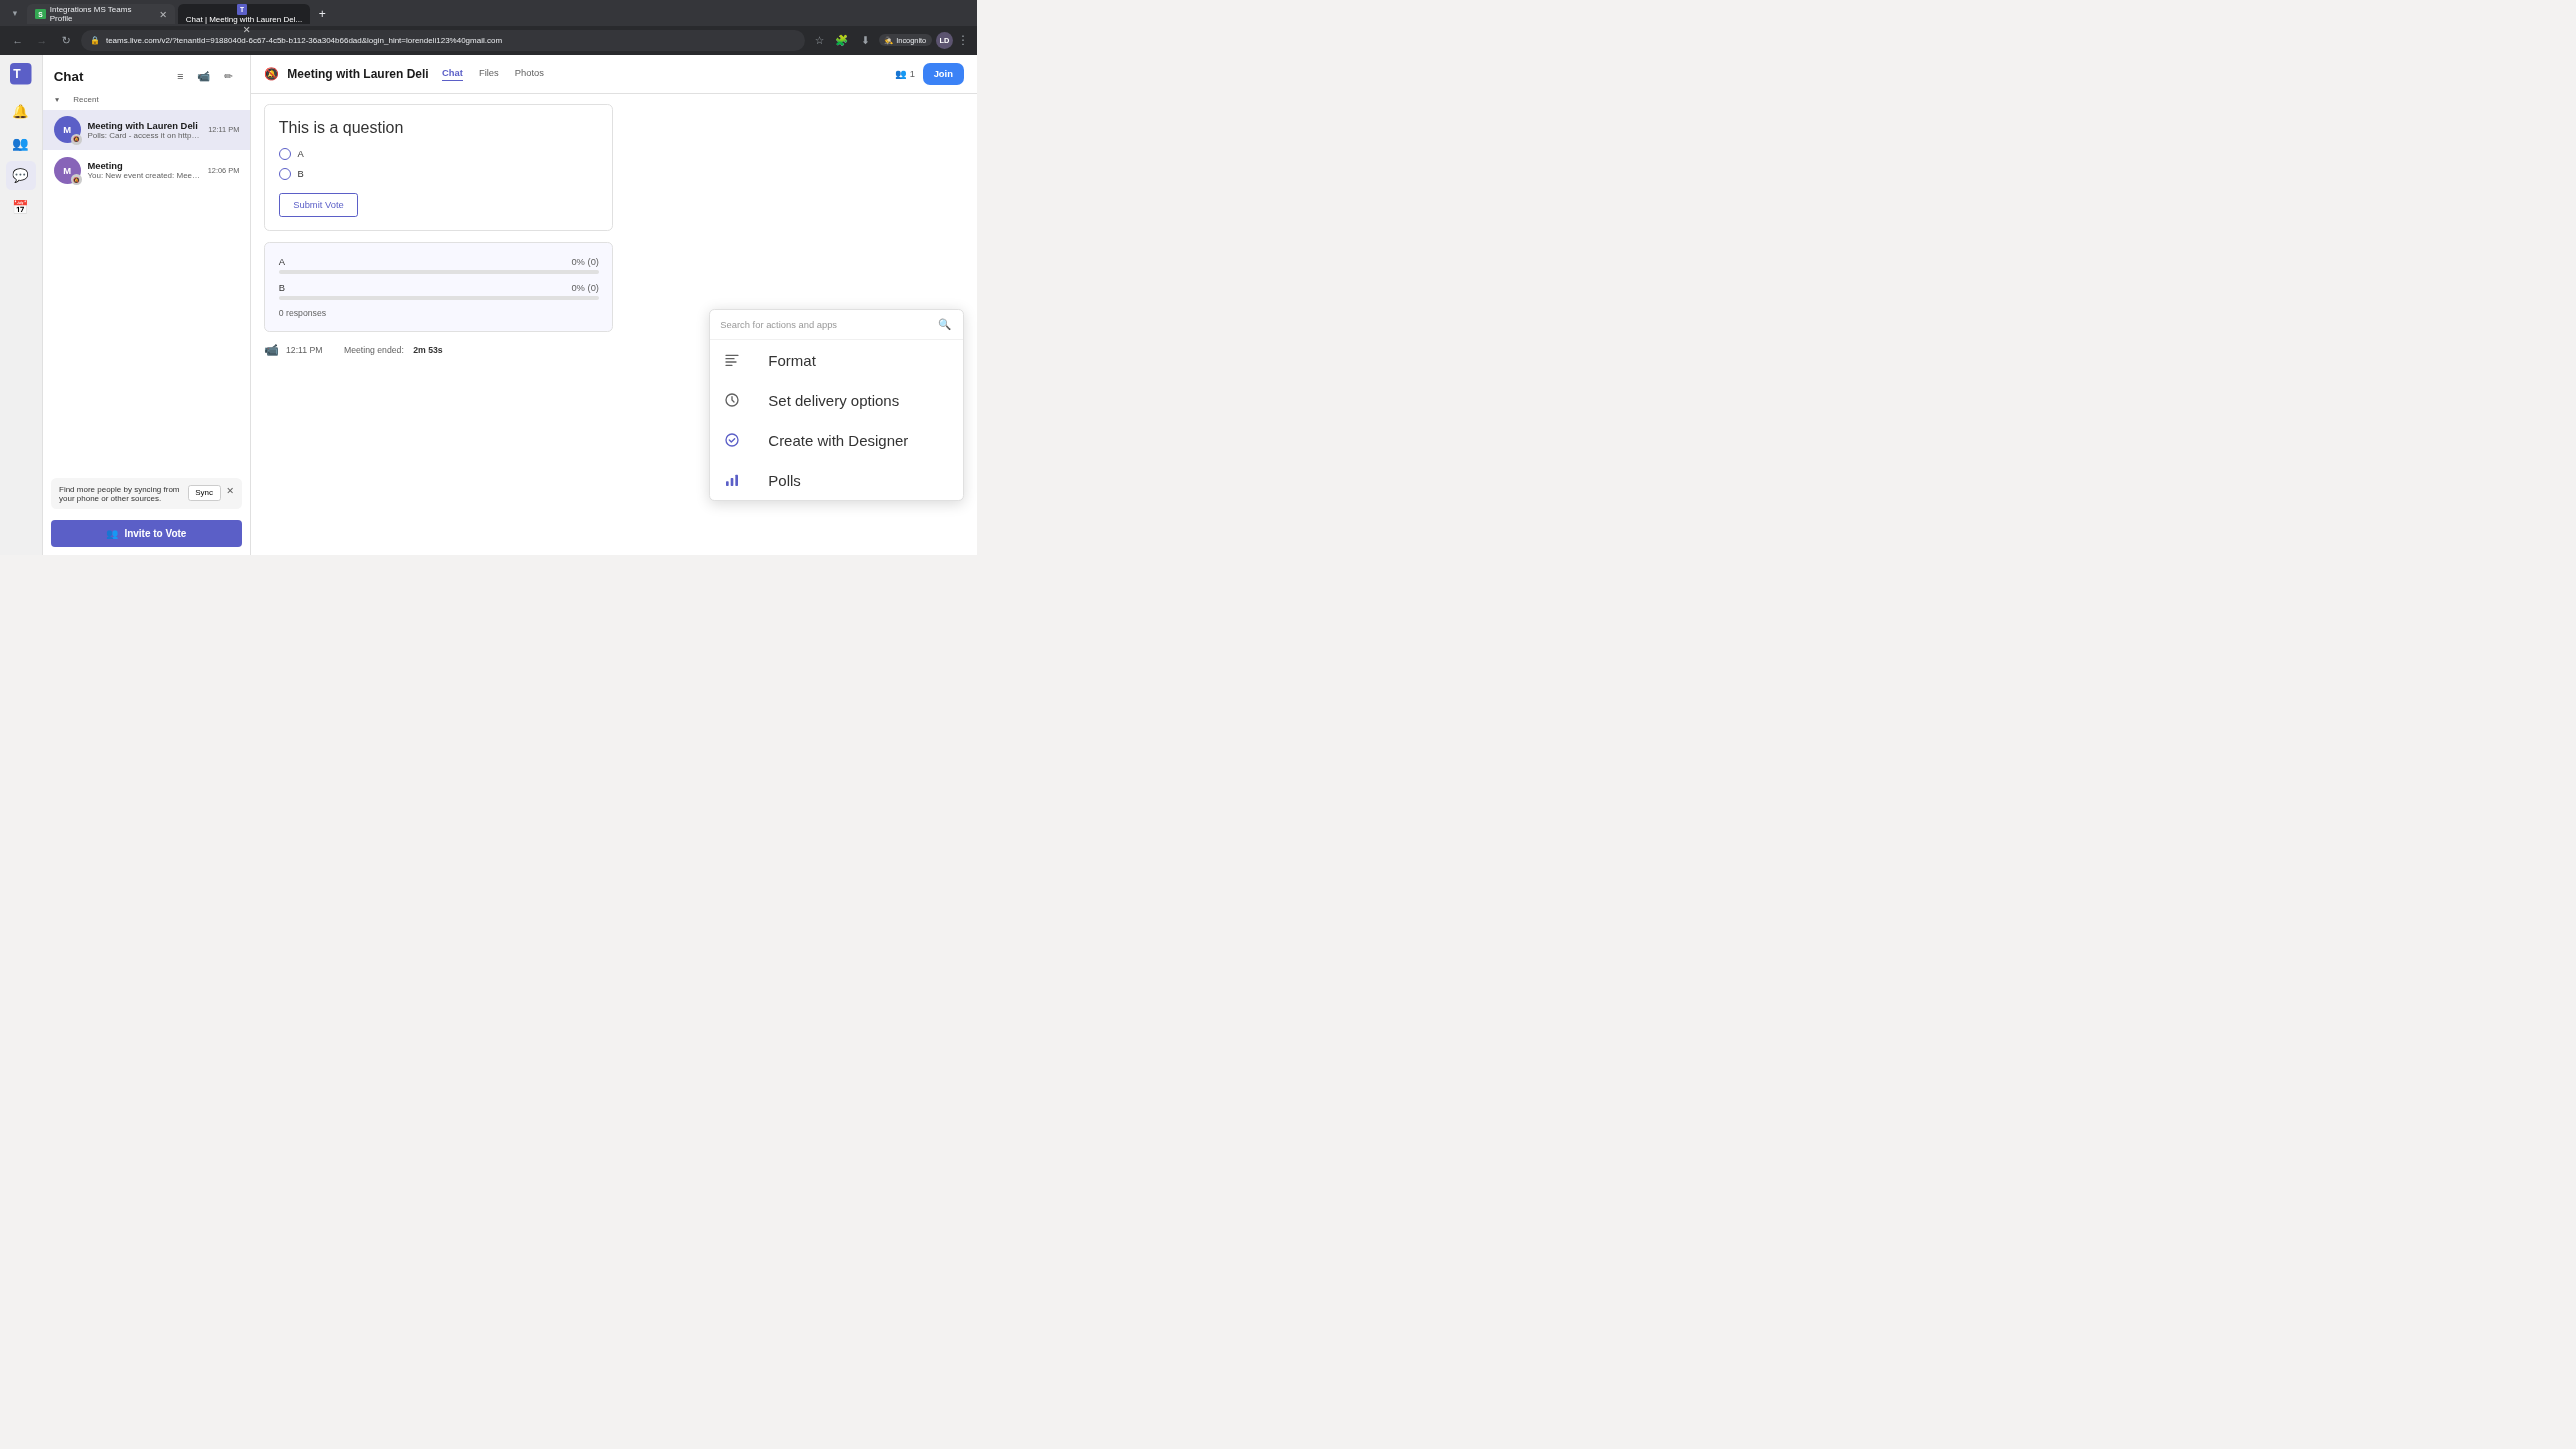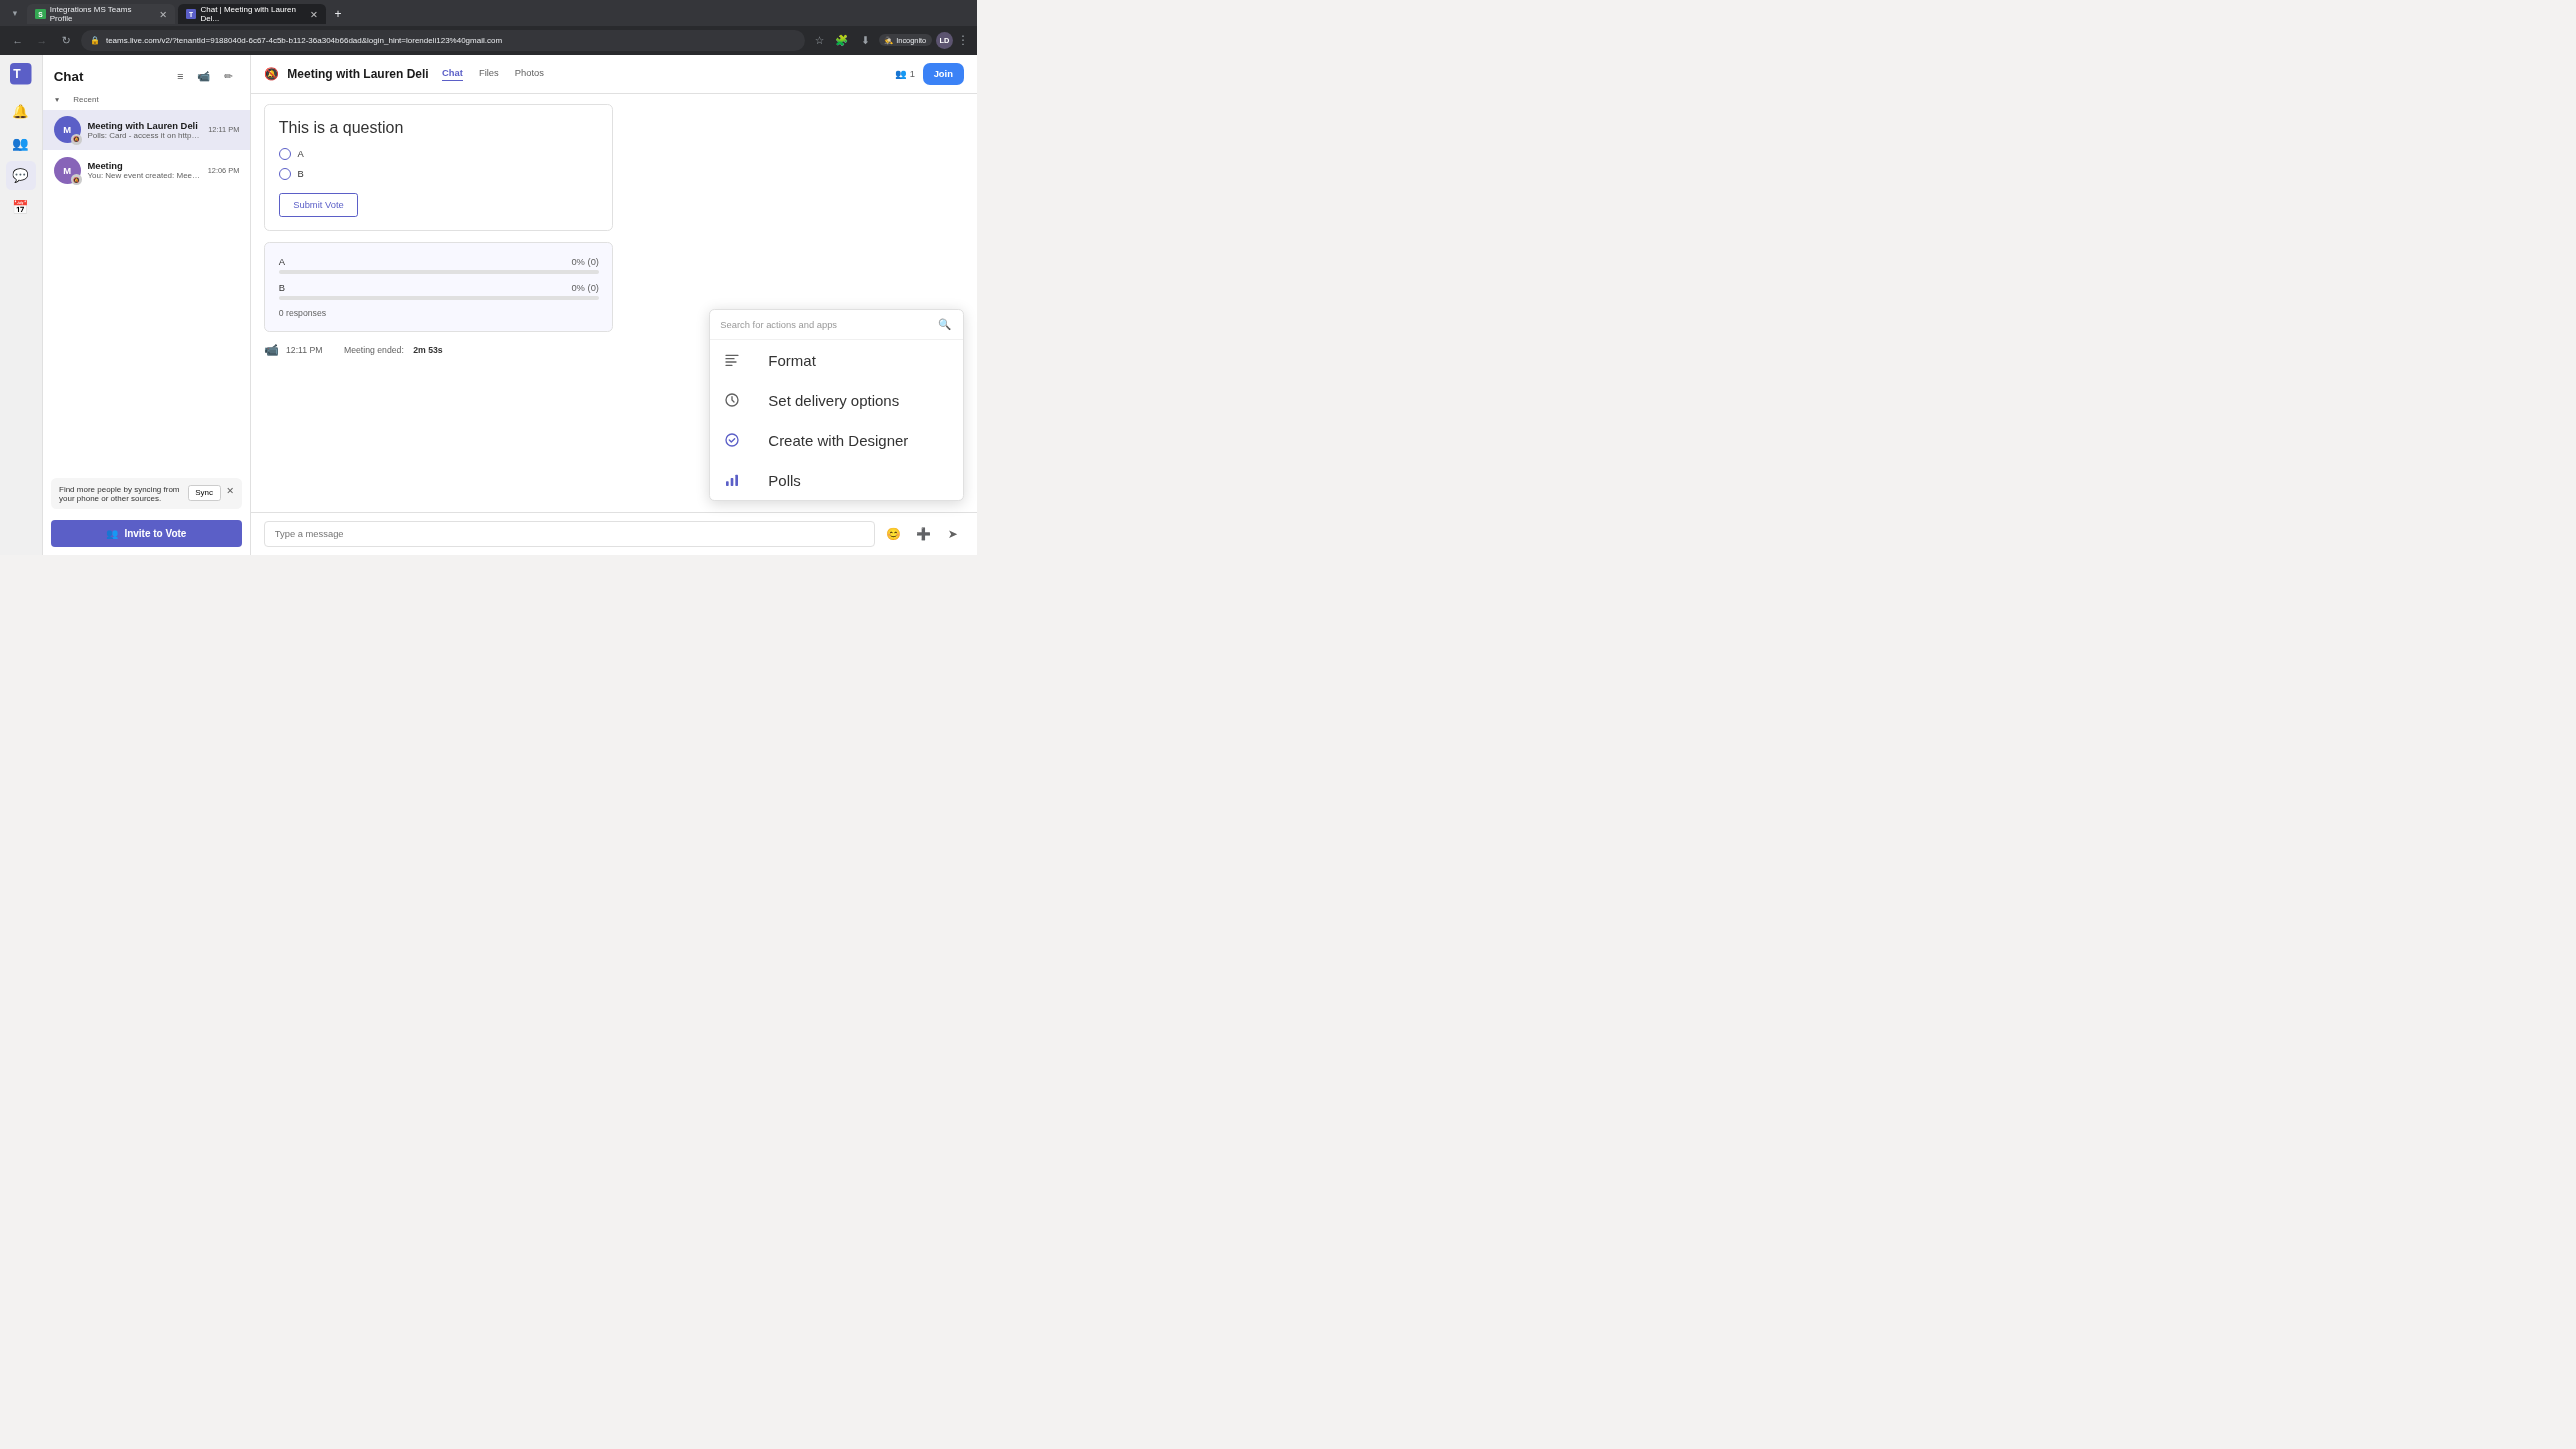--- a/index.html
+++ b/index.html
@@ -46,20 +46,21 @@
       font-size: 8px;
       color: #e8eaed;
       cursor: pointer;
       max-width: 148px;
       background: #3c3d41;
       margin-top: 2.7px;
     }
     .tab.active {
       background: #202124;
       color: #fff;
+      flex-direction: column;
     }
     .tab-close {
       margin-left: 5.4px;
       opacity: 0.7;
       font-size: 9.4px;
     }
     .tab-new {
       width: 19px;
       height: 19px;
       display: flex;
@@ -760,32 +761,20 @@
       </div>
 
       <div class="meeting-ended">
         <span class="meeting-ended-icon">📹</span>
         <span>12:11 PM</span>
         <span style="margin-left:2.7px;padding-left:12px;">Meeting ended:</span>
         <strong style="margin-left:2.7px;">2m 53s</strong>
       </div>
     </div>
 
-    <div class="message-input-area">
-      <input class="message-input" placeholder="Type a message" style="">
-      <div class="msg-action-btn">
-        <span>😊</span>
-      </div>
-      <div class="msg-action-btn">
-        <span>➕</span>
-      </div>
-      <div class="msg-action-btn">
-        <span>➤</span>
-      </div>
-    </div>
 
     <div class="actions-dropdown">
       <div class="actions-search">
         <input class="actions-search-input" placeholder="Search for actions and apps" style="">
         <span class="search-icon-btn">🔍</span>
       </div>
 
       <div class="action-item">
         <div class="action-icon">
           <svg width="16" height="16" viewBox="0 0 24 24" fill="none">

